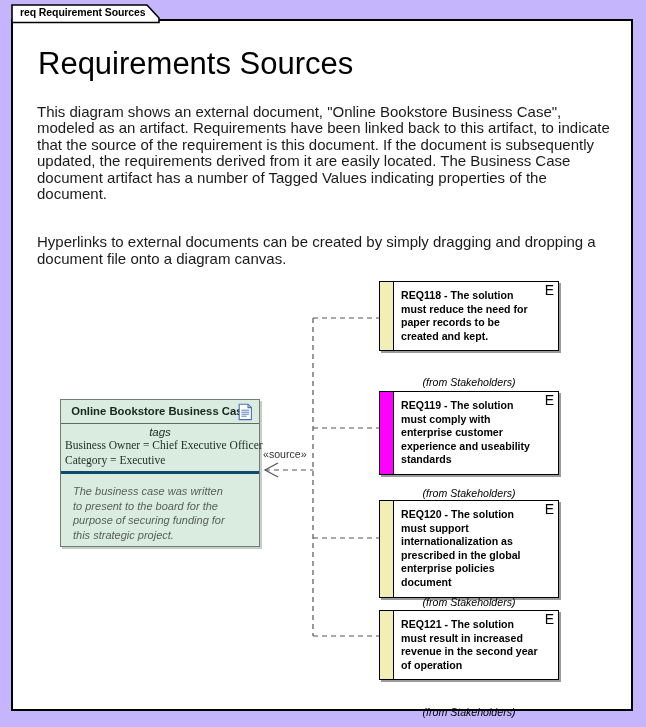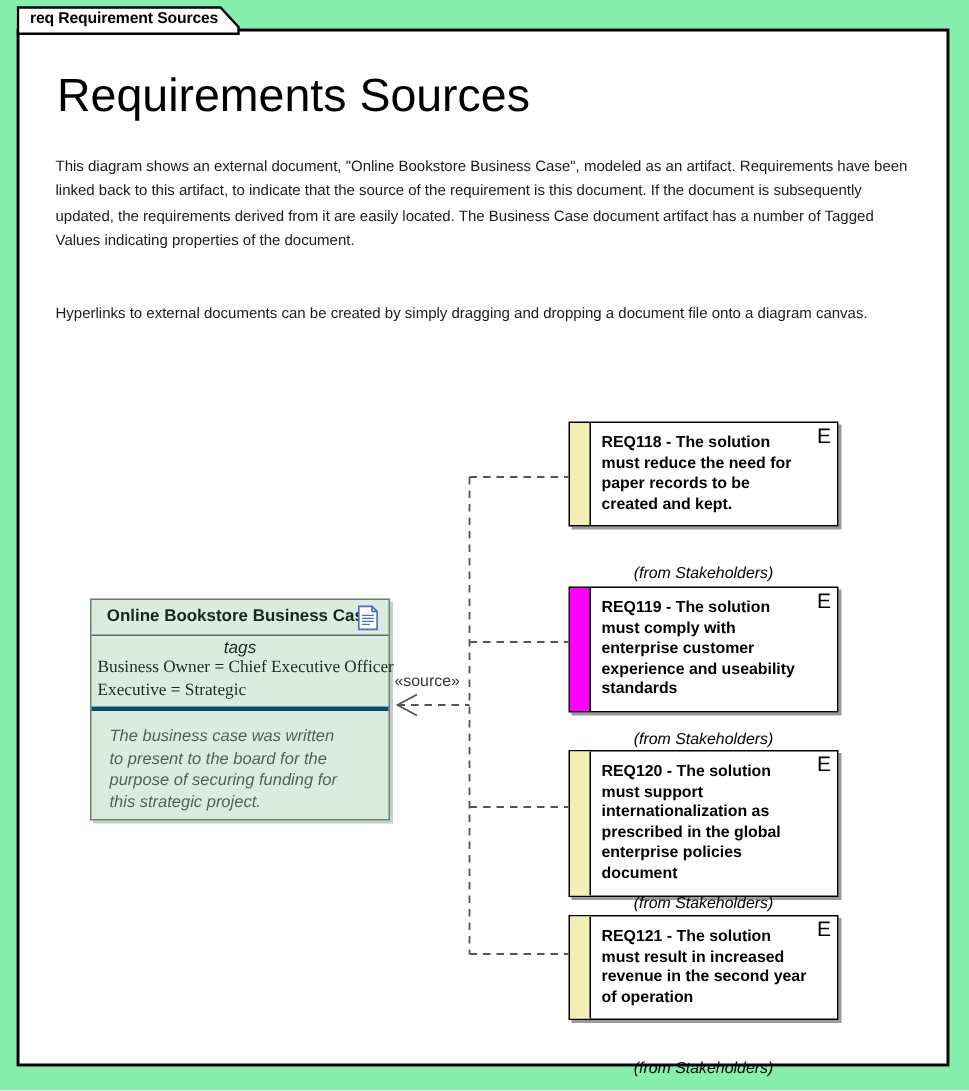--- a/index.html
+++ b/index.html
@@ -7,21 +7,21 @@
     padding: 0;
     background: #ffffff;
   }
   body {
     font-family: "Liberation Sans", sans-serif;
   }
   #page {
     position: relative;
     width: 646px;
     height: 727px;
-    background: #86efac;
+    background: #c4b5fd;
     overflow: hidden;
   }
   
   .frame {
     position: absolute;
     left: 11px;
     top: 19px;
     width: 622px;
     height: 692px;
     border: 2px solid #000000;
@@ -62,21 +62,21 @@
     color: #000000;
     letter-spacing: 0px;
     white-space: nowrap;
   }
   
   .body-text {
     position: absolute;
     left: 37px;
     top: 104px;
     width: 575px;
-    font-size: 10px;
+    font-size: 15px;
     line-height: 16.4px;
     color: #1a1a1a;
   }
   .body-text p {
     margin: 0;
   }
   .body-text p.gap {
     margin-top: 32px;
   }
   
@@ -259,21 +259,21 @@
           <line x1="3.4" y1="7.2" x2="11.2" y2="7.2"></line>
           <line x1="3.4" y1="9.2" x2="11.2" y2="9.2"></line>
           <line x1="3.4" y1="11.2" x2="11.2" y2="11.2"></line>
           <line x1="3.4" y1="13.2" x2="8.6" y2="13.2"></line>
         </g>
       </svg>
     </div>
     <div class="artifact-tags">
       <div class="tags-caption">tags</div>
       <div class="tag-row">Business Owner = Chief Executive Officer</div>
-      <div class="tag-row">Executive = Strategic</div>
+      <div class="tag-row">Category = Executive</div>
     </div>
     <div class="artifact-note">The business case was written to present to the board for the purpose of securing funding for this strategic project.</div>
   </div>
 
   <div class="req" style="left:379px; top:281px;">
     <div class="req-stripe" style="background:#f2efb4;"></div>
     <div class="req-body">
       <div class="req-marker">E</div>
       <div class="req-text">REQ118 - The solution must reduce the need for paper records to be created and kept.</div>
     </div>

